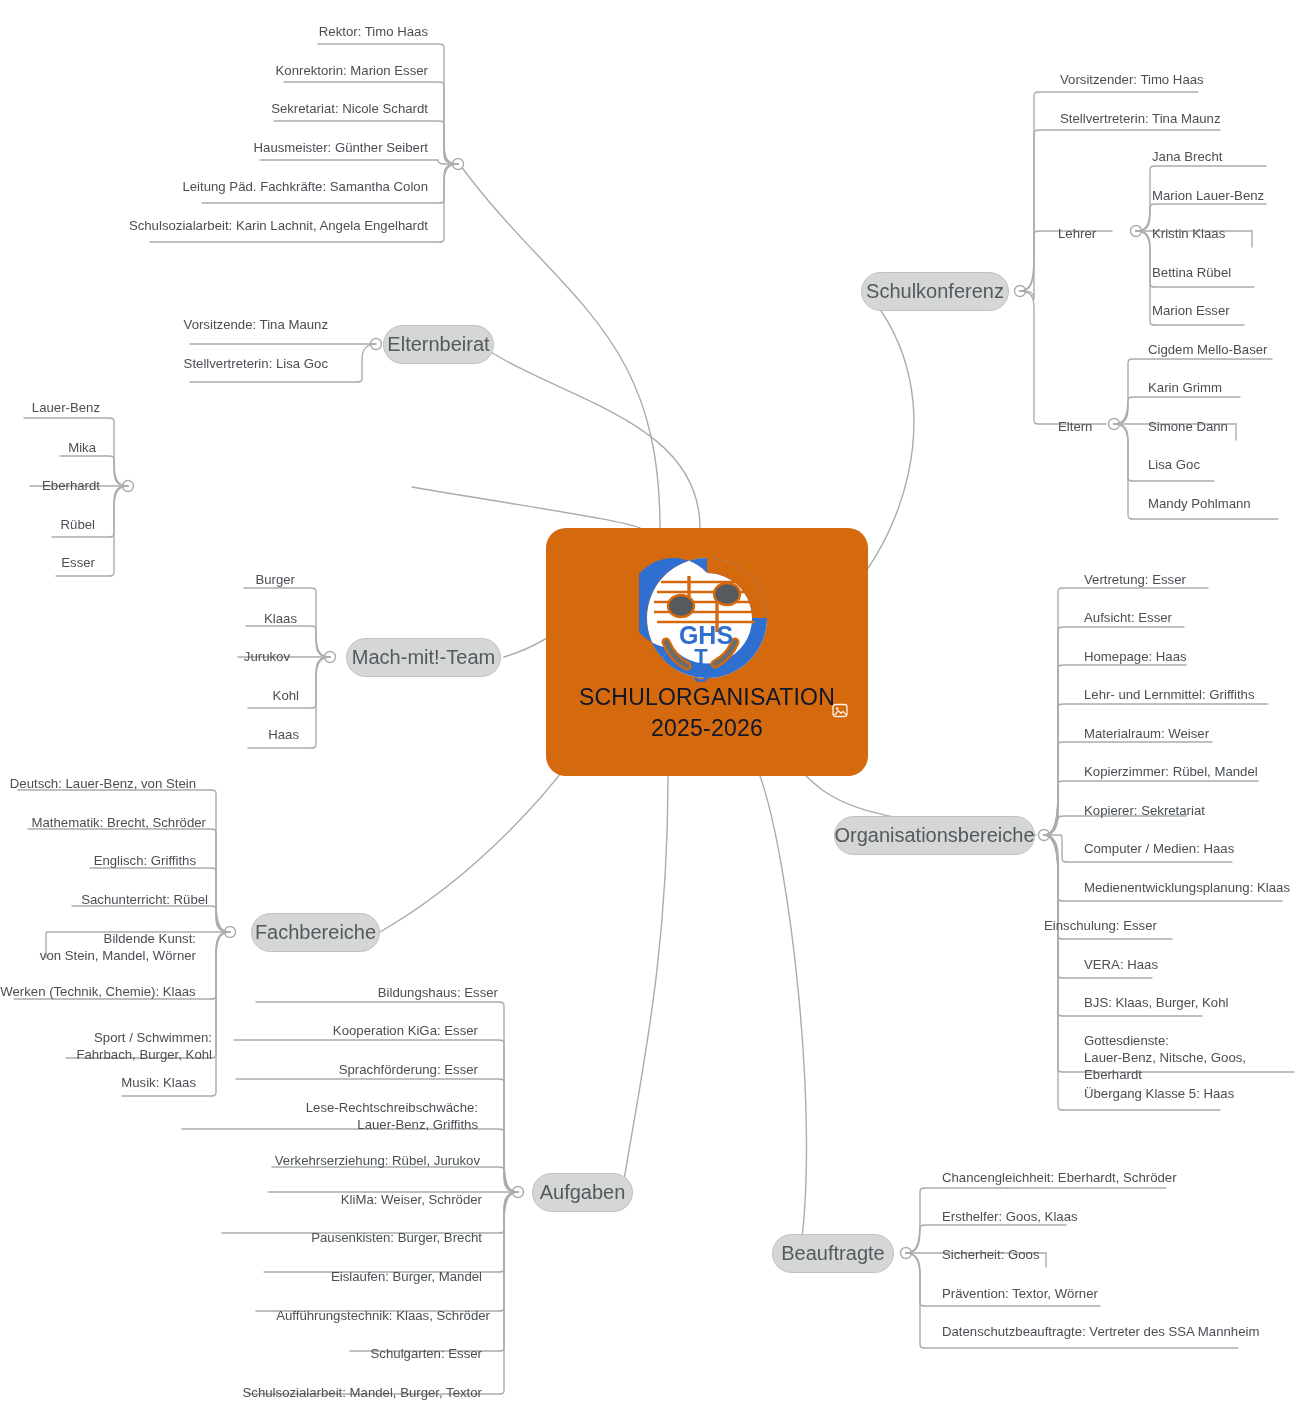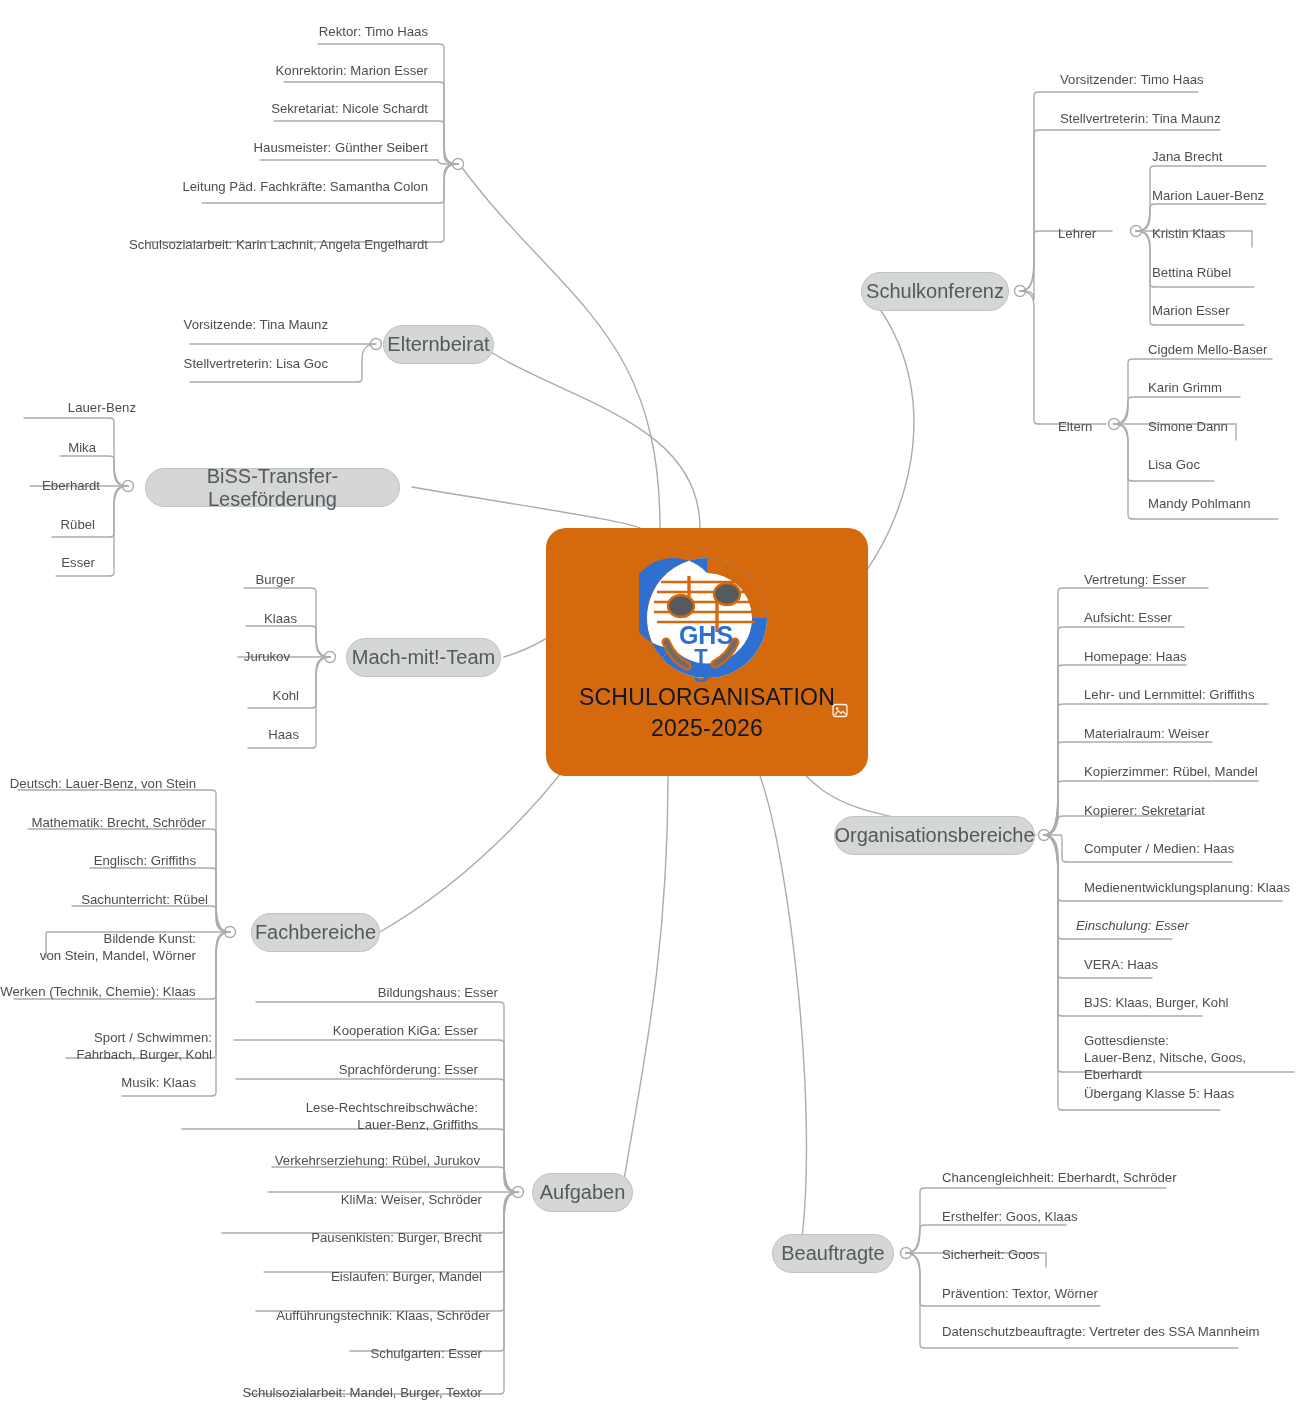--- a/index.html
+++ b/index.html
@@ -180,23 +180,20 @@
 
 
   <div class="pill one" style="left:861px;top:272px;width:148px;height:39px;">
     <span>Schulkonferenz</span>
   </div>
 
   <div class="pill one" style="left:383px;top:325px;width:111px;height:39px;">
     <span>Elternbeirat</span>
   </div>
 
-  <div class="pill one" style="left:145px;top:468px;width:255px;height:39px;">
-    <span>BiSS-Transfer-Leseförderung</span>
-  </div>
 
   <div class="pill one" style="left:346px;top:638px;width:155px;height:39px;">
     <span>Mach-mit!-Team</span>
   </div>
 
   <div class="pill one" style="left:251px;top:913px;width:129px;height:39px;">
     <span>Fachbereiche</span>
   </div>
 
   <div class="pill one" style="left:532px;top:1173px;width:101px;height:39px;">
@@ -212,26 +209,26 @@
   </div>
 
   <div class="leaf l" style="left:1058px;top:225px;">Lehrer</div>
   <div class="leaf l" style="left:1058px;top:418px;">Eltern</div>
 
   <div class="leaf r" style="left:118px;top:23px;width:310px;">Rektor: Timo Haas</div>
   <div class="leaf r" style="left:118px;top:62px;width:310px;">Konrektorin: Marion Esser</div>
   <div class="leaf r" style="left:118px;top:100px;width:310px;">Sekretariat: Nicole Schardt</div>
   <div class="leaf r" style="left:118px;top:139px;width:310px;text-align:right;">Hausmeister: Günther Seibert</div>
   <div class="leaf r" style="left:118px;top:178px;width:310px;">Leitung Päd. Fachkräfte: Samantha Colon</div>
-  <div class="leaf r" style="left:108px;top:217px;width:320px;margin-top:19px;">Schulsozialarbeit: Karin Lachnit, Angela Engelhardt</div>
+  <div class="leaf r" style="left:108px;top:217px;width:320px;">Schulsozialarbeit: Karin Lachnit, Angela Engelhardt</div>
 
   <div class="leaf r" style="left:88px;top:316px;width:240px;">Vorsitzende: Tina Maunz</div>
   <div class="leaf r" style="left:88px;top:355px;width:240px;">Stellvertreterin: Lisa Goc</div>
 
-  <div class="leaf r" style="left:0px;top:399px;width:100px;padding-left:36px;">Lauer-Benz</div>
+  <div class="leaf r" style="left:0px;top:399px;width:100px;">Lauer-Benz</div>
   <div class="leaf r" style="left:0px;top:439px;width:96px;">Mika</div>
   <div class="leaf r" style="left:0px;top:477px;width:100px;">Eberhardt</div>
   <div class="leaf r" style="left:0px;top:516px;width:95px;">Rübel</div>
   <div class="leaf r" style="left:0px;top:554px;width:95px;">Esser</div>
 
   <div class="leaf r" style="left:180px;top:571px;width:115px;">Burger</div>
   <div class="leaf r" style="left:180px;top:610px;width:117px;">Klaas</div>
   <div class="leaf r" style="left:180px;top:648px;width:110px;">Jurukov</div>
   <div class="leaf r" style="left:180px;top:687px;width:119px;">Kohl</div>
   <div class="leaf r" style="left:180px;top:726px;width:119px;">Haas</div>
@@ -277,21 +274,21 @@
 
   <div class="leaf l" style="left:1084px;top:571px;">Vertretung: Esser</div>
   <div class="leaf l" style="left:1084px;top:609px;">Aufsicht: Esser</div>
   <div class="leaf l" style="left:1084px;top:648px;">Homepage: Haas</div>
   <div class="leaf l" style="left:1084px;top:686px;">Lehr- und Lernmittel: Griffiths</div>
   <div class="leaf l" style="left:1084px;top:725px;">Materialraum: Weiser</div>
   <div class="leaf l" style="left:1084px;top:763px;">Kopierzimmer: Rübel, Mandel</div>
   <div class="leaf l" style="left:1084px;top:802px;">Kopierer: Sekretariat</div>
   <div class="leaf l" style="left:1084px;top:840px;">Computer / Medien: Haas</div>
   <div class="leaf l" style="left:1084px;top:879px;">Medienentwicklungsplanung: Klaas</div>
-  <div class="leaf l" style="left:1076px;top:917px;font-style:italic;">Einschulung: Esser</div>
+  <div class="leaf l" style="left:1044px;top:917px;">Einschulung: Esser</div>
   <div class="leaf l" style="left:1084px;top:956px;">VERA: Haas</div>
   <div class="leaf l" style="left:1084px;top:994px;">BJS: Klaas, Burger, Kohl</div>
   <div class="leaf l" style="left:1084px;top:1032px;white-space:pre-line;">Gottesdienste:
 Lauer-Benz, Nitsche, Goos, Eberhardt</div>
   <div class="leaf l" style="left:1084px;top:1085px;">Übergang Klasse 5: Haas</div>
 
   <div class="leaf l" style="left:942px;top:1169px;">Chancengleichheit: Eberhardt, Schröder</div>
   <div class="leaf l" style="left:942px;top:1208px;">Ersthelfer: Goos, Klaas</div>
   <div class="leaf l" style="left:942px;top:1246px;">Sicherheit: Goos</div>
   <div class="leaf l" style="left:942px;top:1285px;">Prävention: Textor, Wörner</div>

